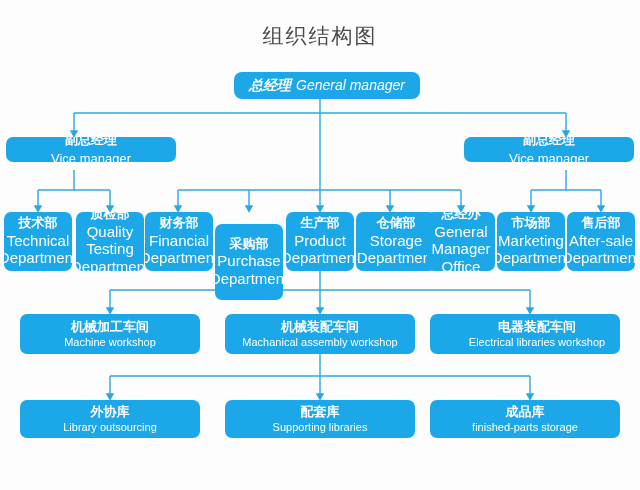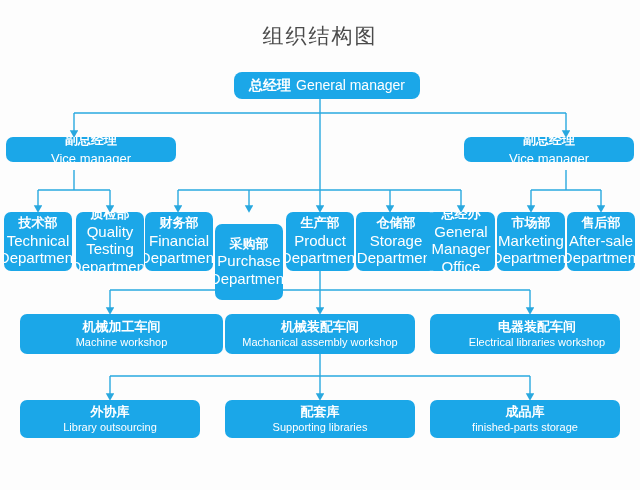--- a/index.html
+++ b/index.html
@@ -141,21 +141,21 @@
       <path d="M530,290 L530,311" marker-end="url(#arrow)"></path>
 
       <path d="M320,354 L320,376"></path>
       <path d="M110,376 L530,376"></path>
       <path d="M110,376 L110,397" marker-end="url(#arrow)"></path>
       <path d="M320,376 L320,397" marker-end="url(#arrow)"></path>
       <path d="M530,376 L530,397" marker-end="url(#arrow)"></path>
     </g>
   </svg>
 
-  <div class="node lvl-gm" style="left:234px; top:72px; width:186px; height:27px;">
+  <div class="node lvl-gm" style="left:234px; top:72px; width:186px; height:27px;font-style:italic;">
     <span class="cn">总经理</span>
     <span class="en">General manager</span>
   </div>
 
   <div class="node lvl-vice" style="left:6px; top:137px; width:170px; height:25px;">
     <span class="cn">副总经理</span>
     <span class="en">Vice manager</span>
   </div>
   <div class="node lvl-vice" style="left:464px; top:137px; width:170px; height:25px;">
     <span class="cn">副总经理</span>
@@ -192,21 +192,21 @@
   </div>
   <div class="node lvl-dept" style="left:497px; top:212px; width:68px; height:59px;">
     <span class="cn">市场部</span>
     <span class="en">Marketing Department</span>
   </div>
   <div class="node lvl-dept" style="left:567px; top:212px; width:68px; height:59px;">
     <span class="cn">售后部</span>
     <span class="en">After-sale Department</span>
   </div>
 
-  <div class="node lvl-shop" style="left:20px; top:314px; width:203px; height:40px;">
+  <div class="node lvl-shop" style="left:20px; top:314px; width:180px; height:40px;">
     <span class="cn">机械加工车间</span>
     <span class="en">Machine workshop</span>
   </div>
   <div class="node lvl-shop" style="left:225px; top:314px; width:190px; height:40px;">
     <span class="cn">机械装配车间</span>
     <span class="en">Machanical assembly workshop</span>
   </div>
   <div class="node lvl-shop" style="left:430px; top:314px; width:190px; height:40px;padding-left:24px;">
     <span class="cn">电器装配车间</span>
     <span class="en">Electrical libraries workshop</span>

